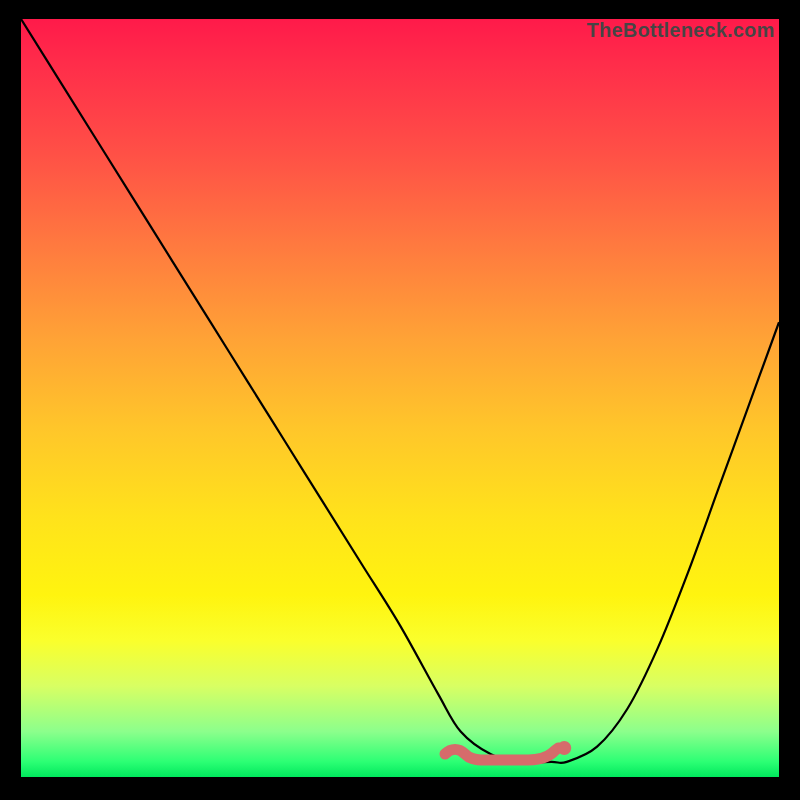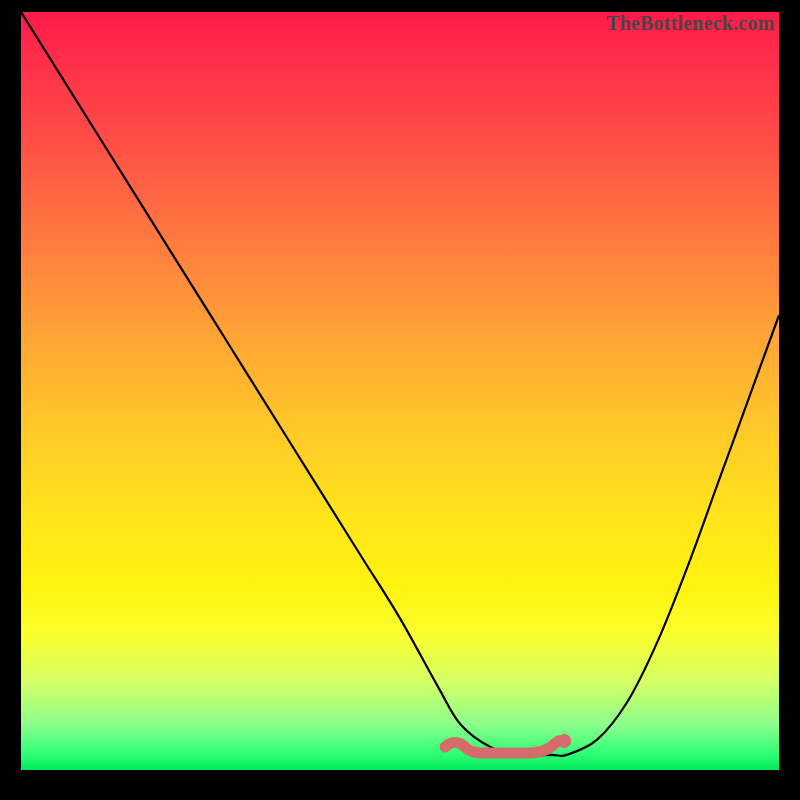--- a/index.html
+++ b/index.html
@@ -7,25 +7,24 @@
     padding: 0;
     width: 800px;
     height: 800px;
     background: #000;
     overflow: hidden;
     font-family: Arial, Helvetica, sans-serif;
   }
   .frame {
     position: absolute;
     left: 21px;
-    top: 12px;
+    top: 19px;
     width: 758px;
     height: 634px;
     background: #000;
-    font-family: Liberation Serif, serif;
   }
   .plot-bg {
     position: absolute;
     left: 0;
     top: 0;
     width: 758px;
     height: 758px;
     background: linear-gradient(to bottom,
       #ff1a4a 0%,
       #ff2d4a 6%,

